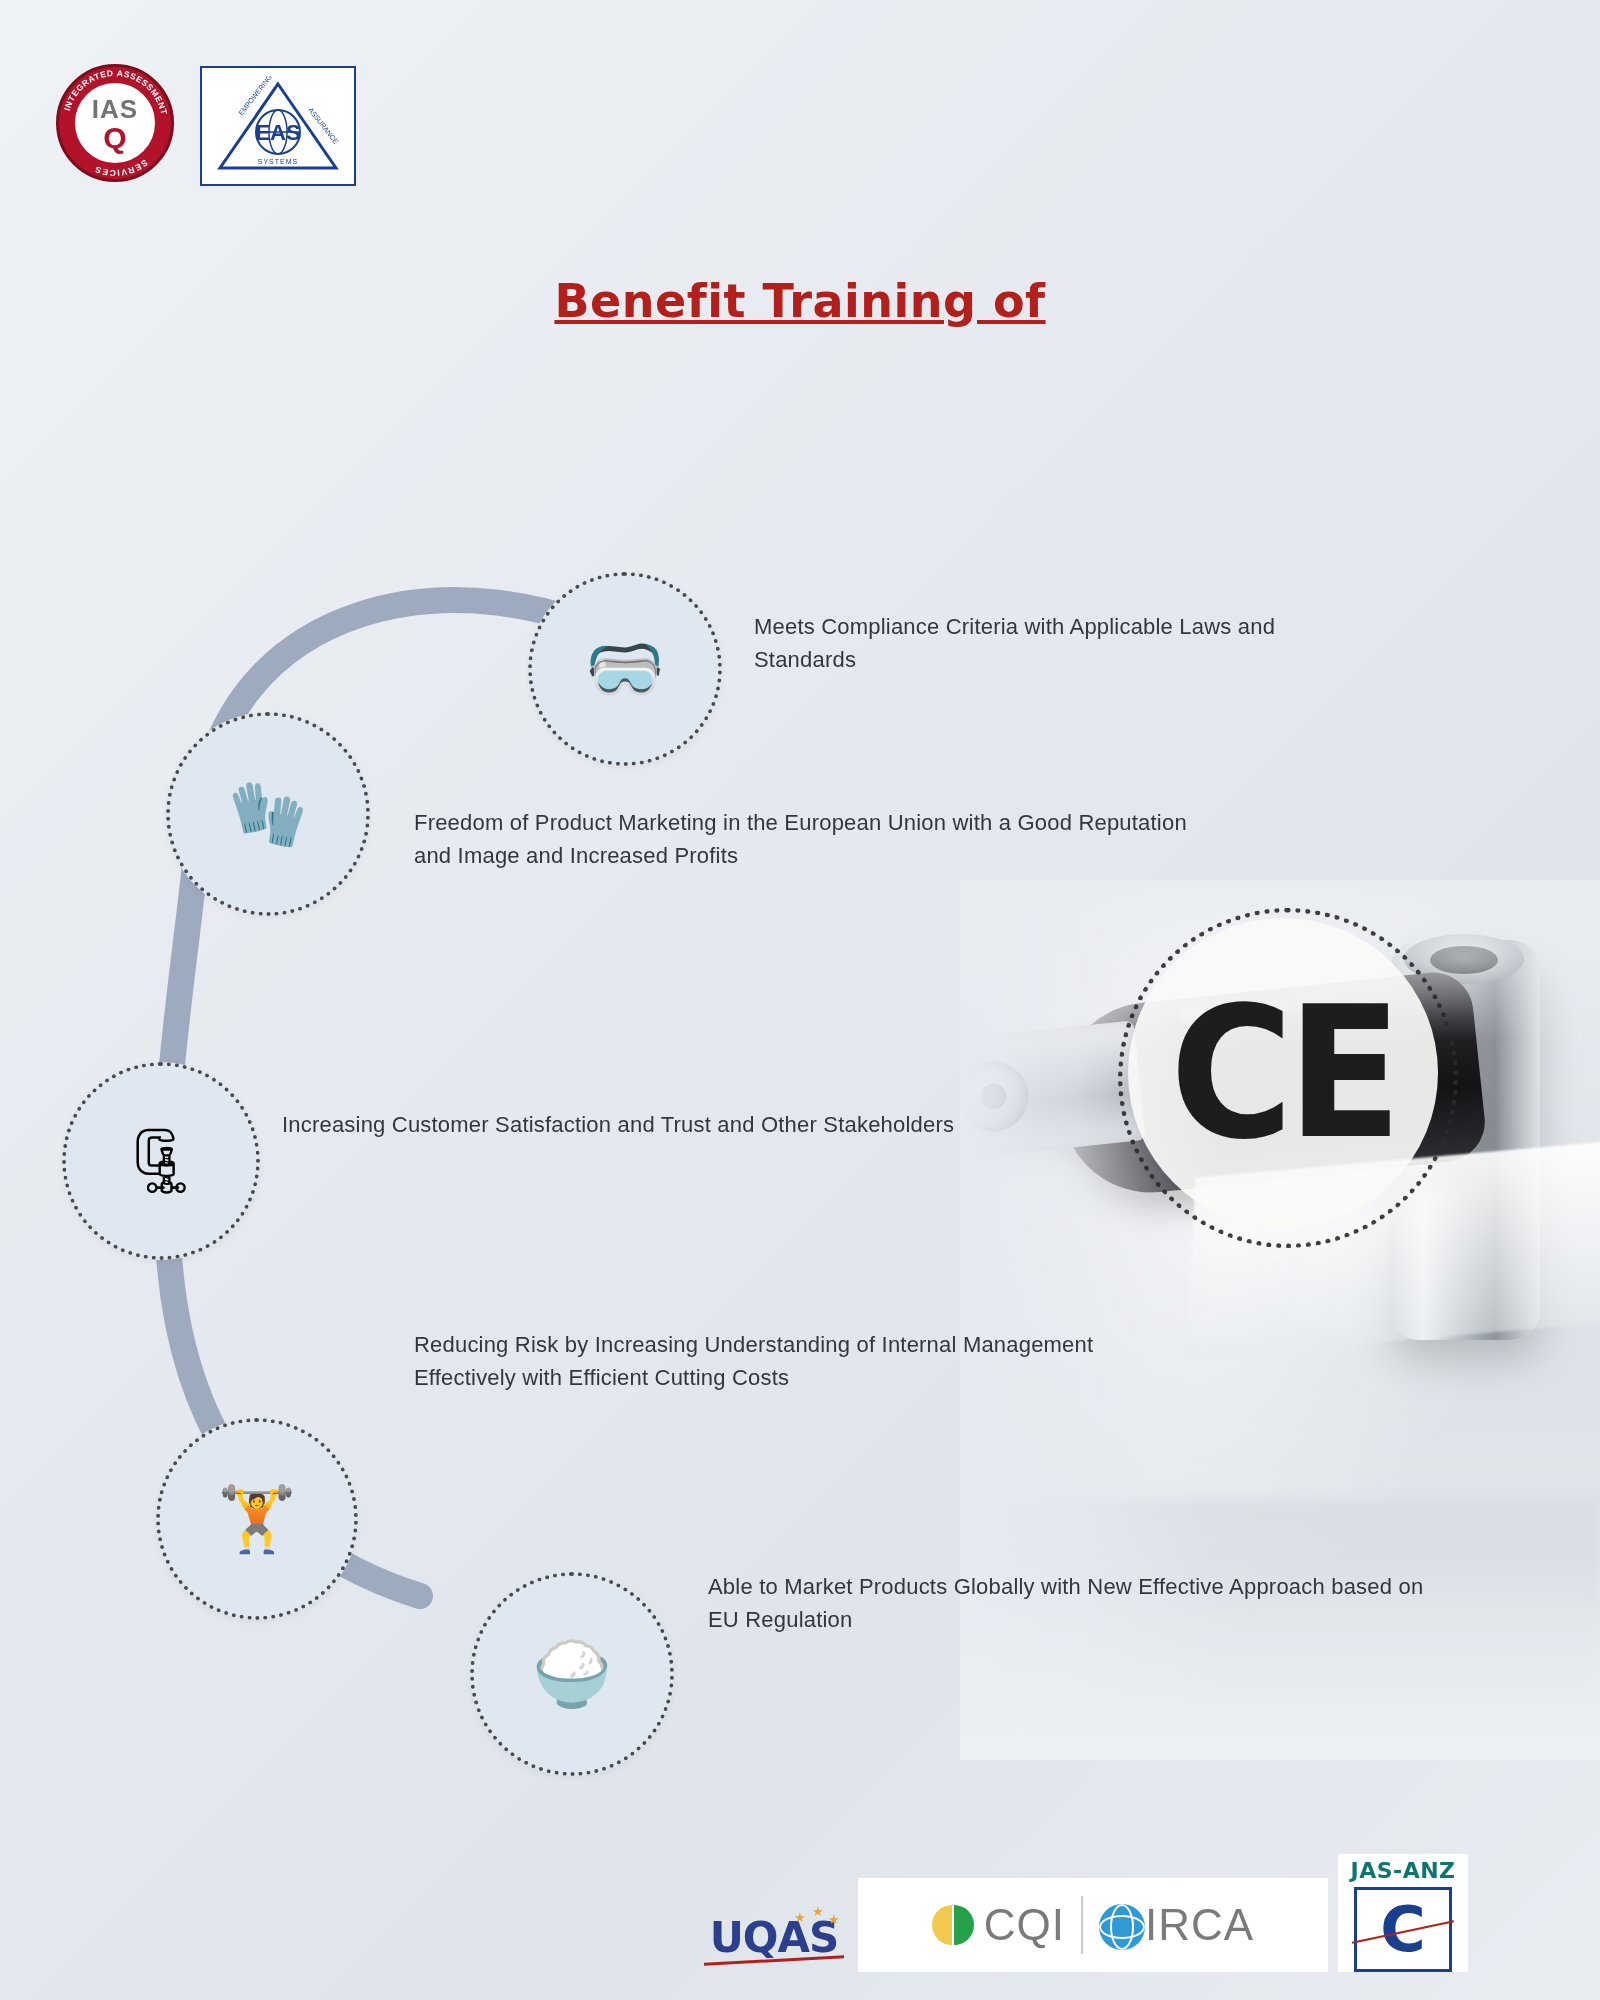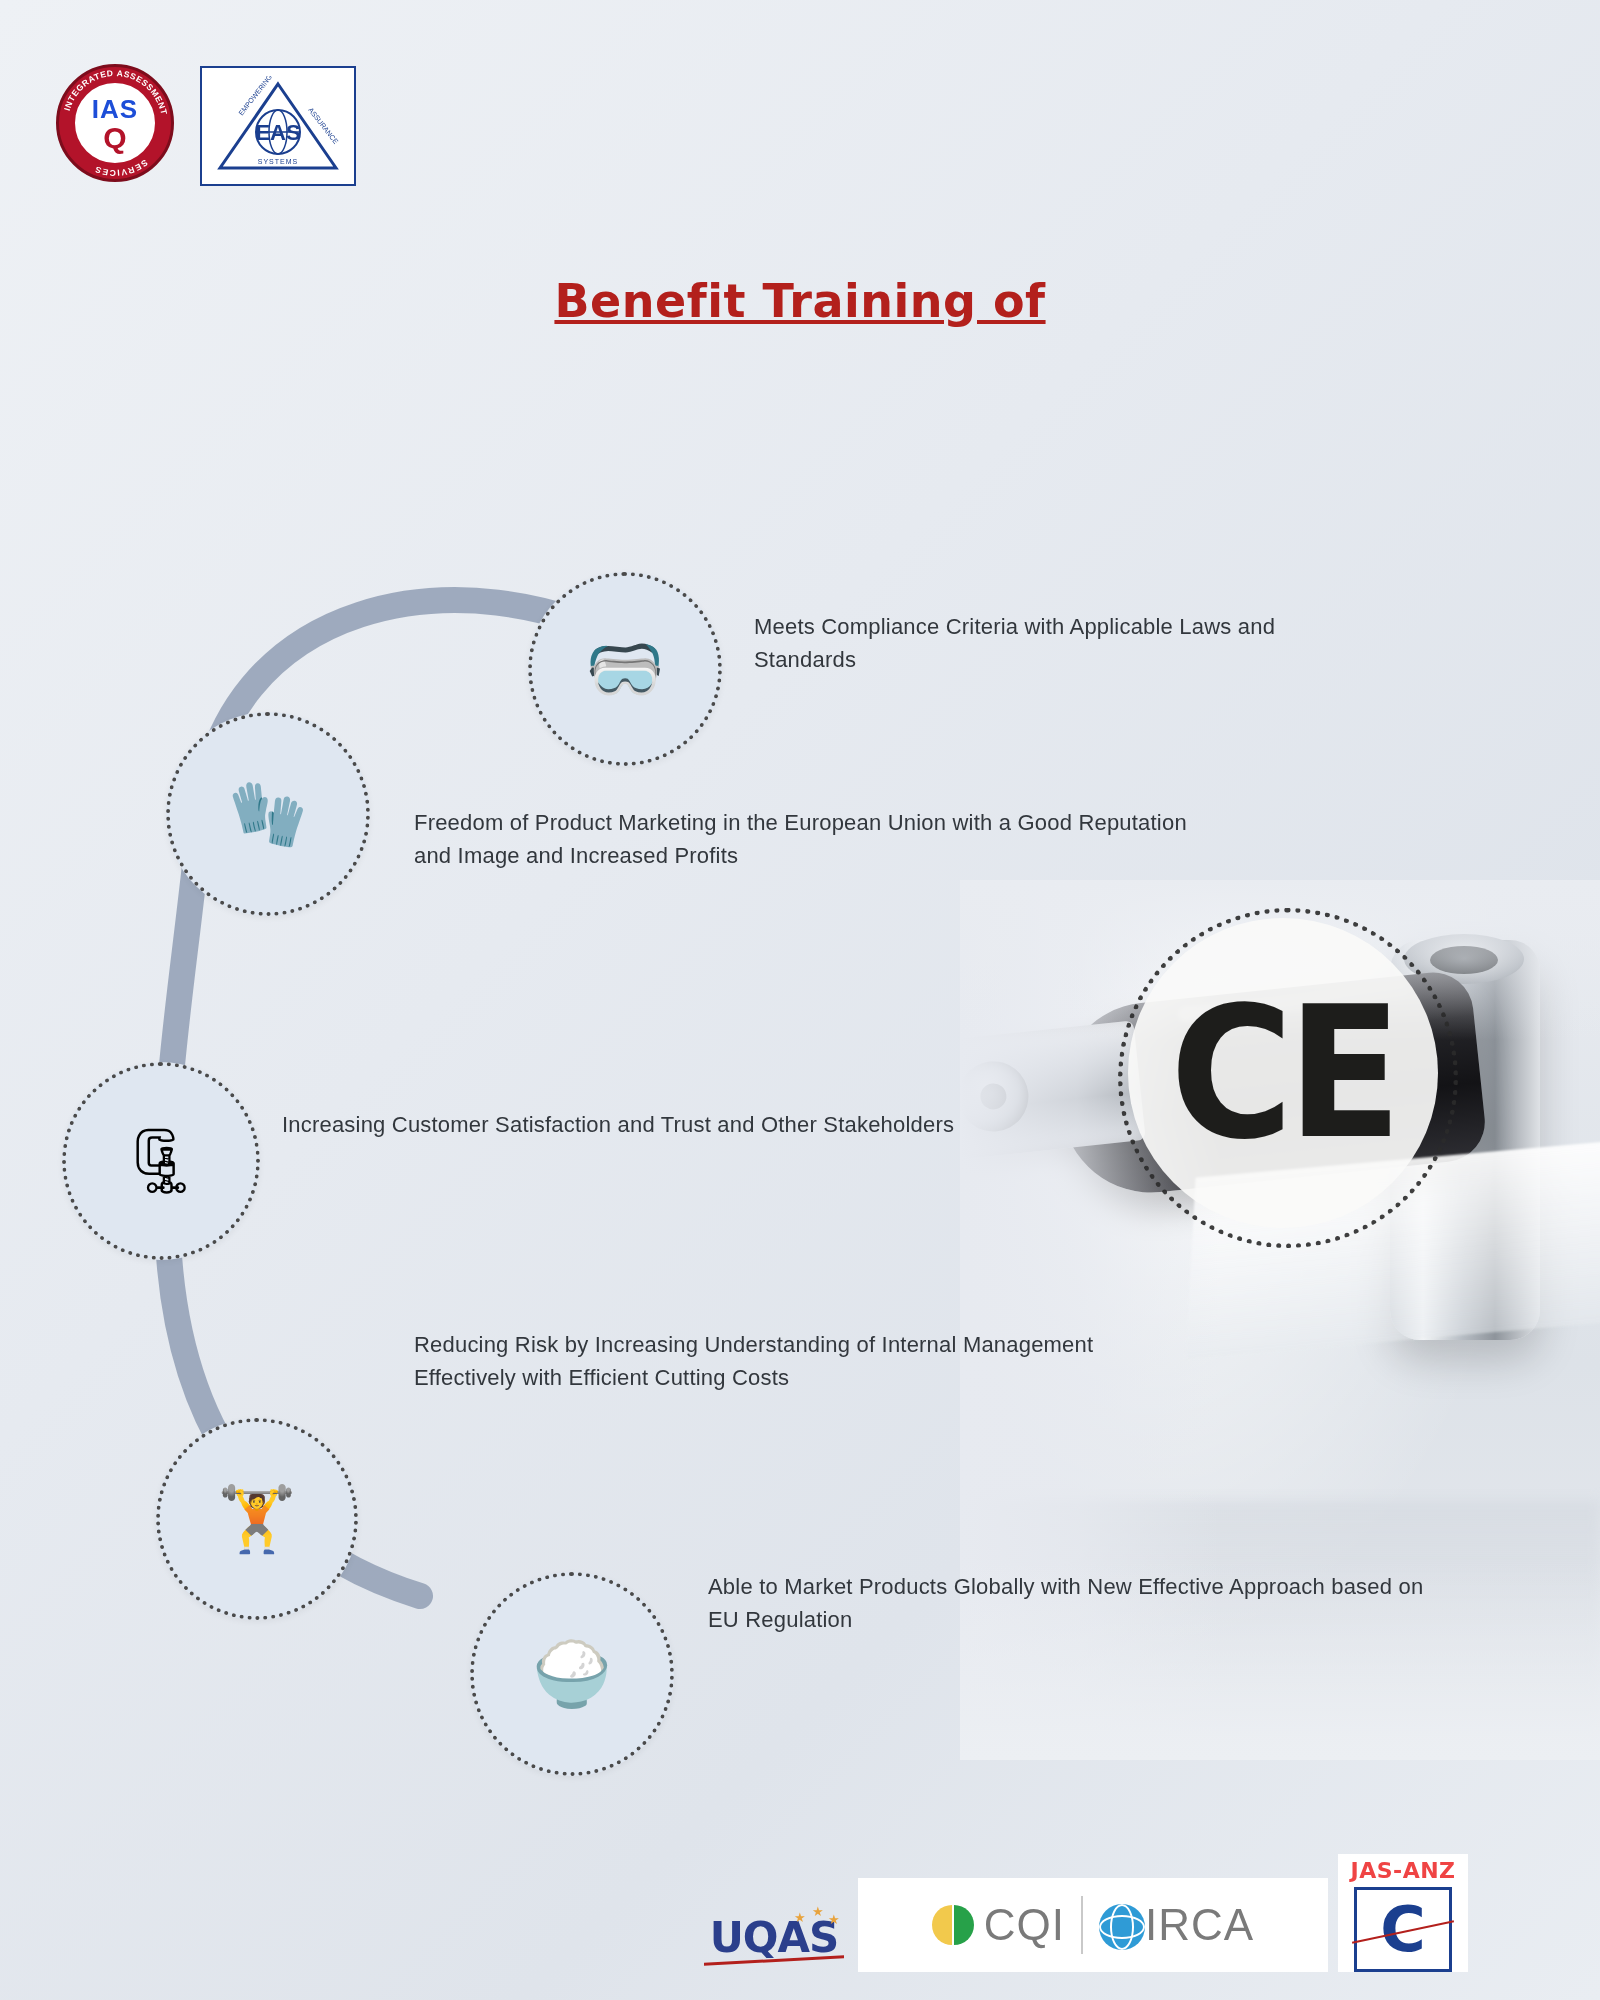--- a/index.html
+++ b/index.html
@@ -210,21 +210,21 @@
     inset: 16px;
     border-radius: 50%;
     background: #ffffff;
     border: 3px solid #b3132a;
     display: flex;
     align-items: center;
     justify-content: center;
     flex-direction: column;
   }
   .logo-ias .ias {
-    color: #1d4ed8;
+    color: #737373;
     font-weight: 700;
     font-size: 26px;
     line-height: 1;
     letter-spacing: 1px;
   }
   .logo-ias .q {
     color: #b3132a;
     font-weight: 700;
     font-size: 30px;
     line-height: 0.9;
@@ -438,21 +438,21 @@
     align-items: center;
     justify-content: flex-start;
     padding-top: 4px;
     box-sizing: border-box;
     margin-left: 10px;
   }
   .jasanz .word {
     font-family: "DejaVu Sans", sans-serif;
     font-weight: 700;
     font-size: 22px;
-    color: #ef4444;
+    color: #0f766e;
     letter-spacing: 0.5px;
   }
   .jasanz .box {
     position: relative;
     width: 92px;
     height: 82px;
     border: 3px solid #1b3f8f;
     margin-top: 4px;
     display: flex;
     align-items: center;

